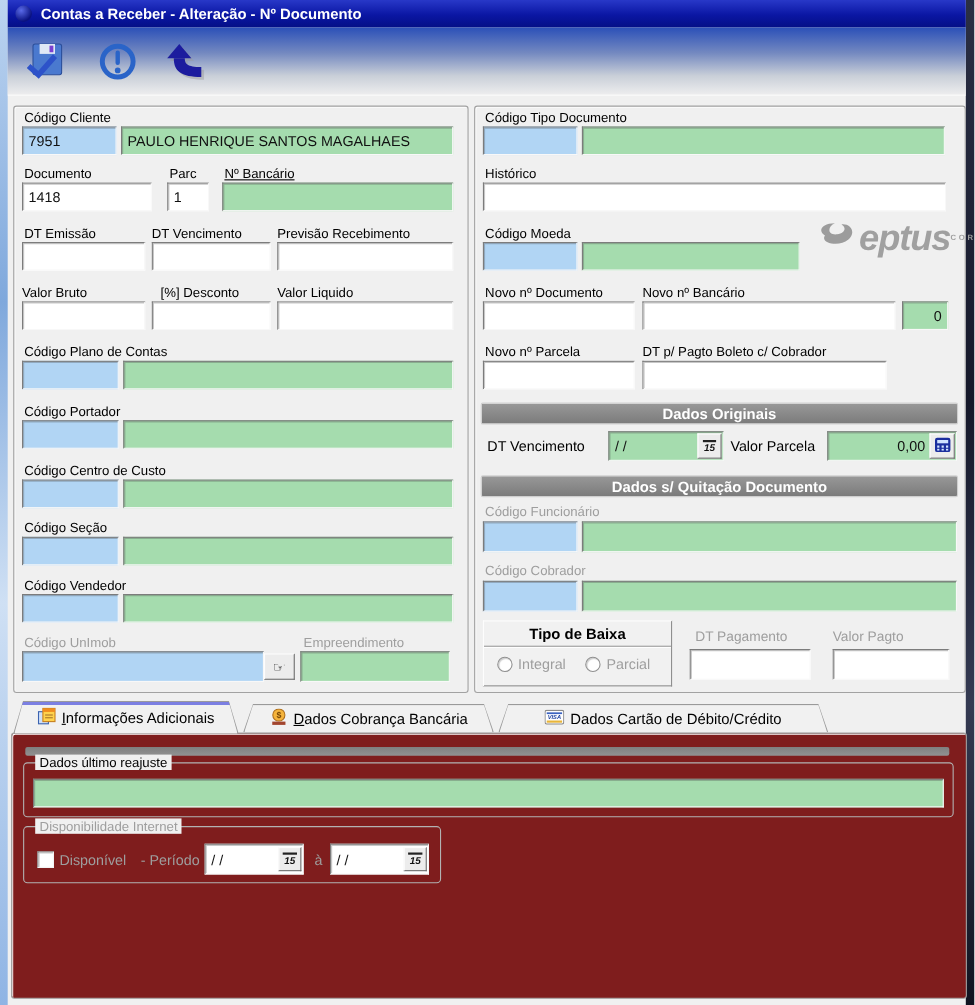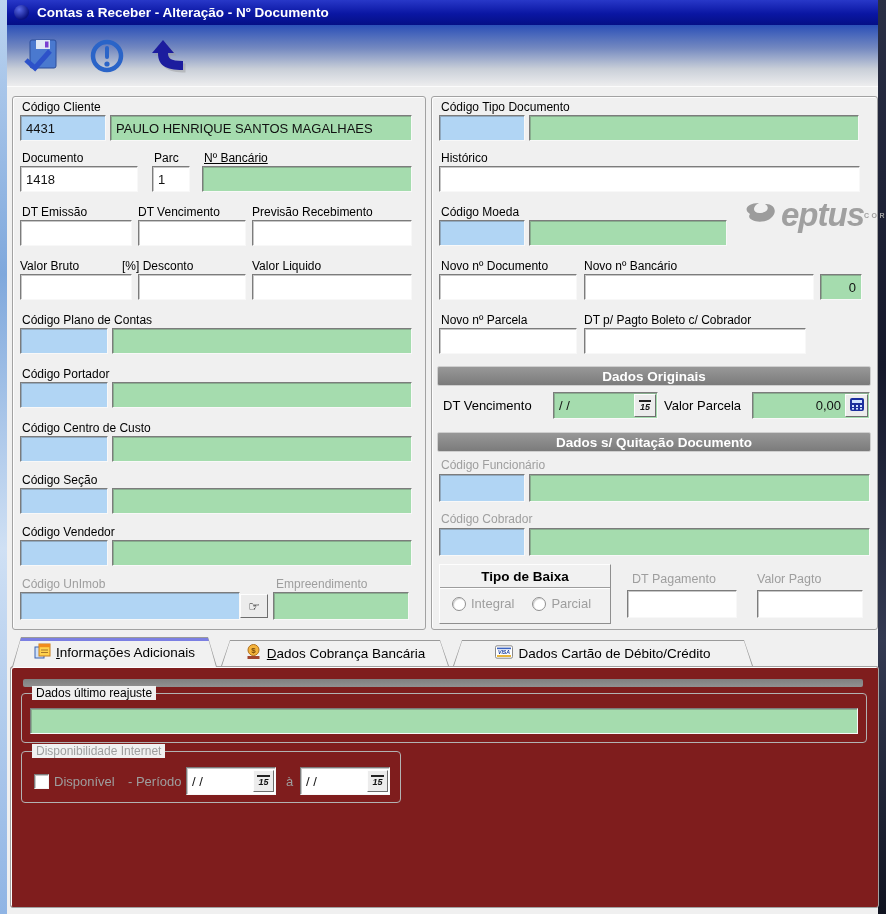--- a/index.html
+++ b/index.html
@@ -107,39 +107,39 @@
           <polygon points="14,2 3,15 25,15" fill="#1c1c9e"></polygon>
           <path d="M9 15 C9 27 16 32 34 32 L34 23 C21 23 19 20 19 15 Z" fill="#1c1c9e"></path>
         </svg>
       </span>
     </button>
   </div>
 
   <div class="panel" style="left:12px;top:96px;width:412px;height:532px;"></div>
 
   <span class="lbl" style="left:22px;top:100px;">Código Cliente</span>
-  <div class="fld blue" style="left:20px;top:115px;width:86px;height:26px;">4431</div>
+  <div class="fld blue" style="left:20px;top:115px;width:86px;height:26px;">7951</div>
   <div class="fld green" style="left:110px;top:115px;width:302px;height:26px;">PAULO HENRIQUE SANTOS MAGALHAES</div>
 
   <span class="lbl" style="left:22px;top:151px;">Documento</span>
   <span class="lbl" style="left:154px;top:151px;">Parc</span>
   <span class="lbl" style="left:204px;top:151px;text-decoration:underline;">Nº Bancário</span>
   <div class="fld" style="left:20px;top:166px;width:118px;height:26px;">1418</div>
   <div class="fld" style="left:152px;top:166px;width:38px;height:26px;">1</div>
   <div class="fld green" style="left:202px;top:166px;width:210px;height:26px;"></div>
 
   <span class="lbl" style="left:22px;top:205px;">DT Emissão</span>
   <span class="lbl" style="left:138px;top:205px;">DT Vencimento</span>
   <span class="lbl" style="left:252px;top:205px;">Previsão Recebimento</span>
   <div class="fld" style="left:20px;top:220px;width:112px;height:26px;"></div>
   <div class="fld" style="left:138px;top:220px;width:108px;height:26px;"></div>
   <div class="fld" style="left:252px;top:220px;width:160px;height:26px;"></div>
 
   <span class="lbl r" style="left:20px;top:259px;width:112px;">Valor Bruto</span>
-  <span class="lbl r" style="left:122px;top:259px;width:108px;">[%] Desconto</span>
+  <span class="lbl r" style="left:146px;top:259px;width:108px;">[%] Desconto</span>
   <span class="lbl r" style="left:252px;top:259px;width:160px;">Valor Liquido</span>
   <div class="fld" style="left:20px;top:274px;width:112px;height:26px;"></div>
   <div class="fld" style="left:138px;top:274px;width:108px;height:26px;"></div>
   <div class="fld" style="left:252px;top:274px;width:160px;height:26px;"></div>
 
   <span class="lbl" style="left:22px;top:313px;">Código Plano de Contas</span>
   <div class="fld blue" style="left:20px;top:328px;width:88px;height:26px;"></div>
   <div class="fld green" style="left:112px;top:328px;width:300px;height:26px;"></div>
 
   <span class="lbl" style="left:22px;top:367px;">Código Portador</span>

